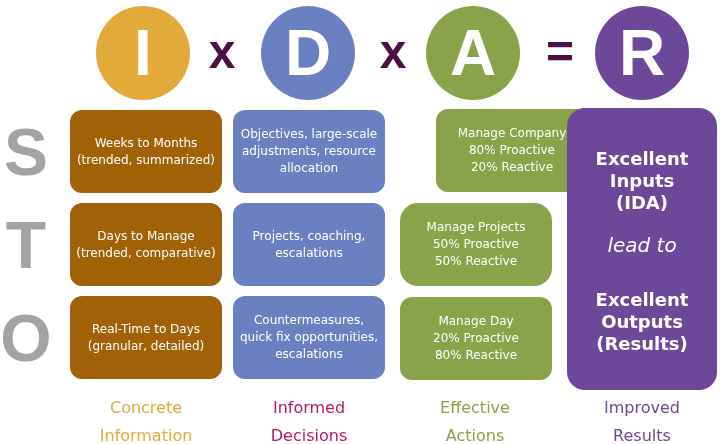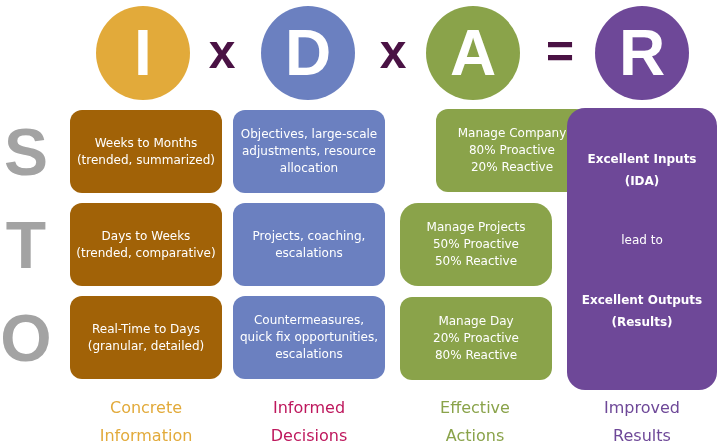--- a/index.html
+++ b/index.html
@@ -6,42 +6,42 @@
   body { width:720px; height:444px; position:relative; overflow:hidden; font-family:"DejaVu Sans", sans-serif; }
   .circle { position:absolute; top:6px; width:94px; height:94px; border-radius:50%; display:flex; align-items:center; justify-content:center; color:#fff; font-family:"Liberation Sans", sans-serif; font-weight:bold; font-size:64px; line-height:1; }
   .op { position:absolute; top:22px; color:#4a1244; font-family:"Liberation Sans", sans-serif; font-weight:bold; font-size:48px; line-height:60px; text-align:center; width:40px; }
   .rowletter { position:absolute; left:0; width:52px; text-align:center; color:#a3a3a3; font-family:"Liberation Sans", sans-serif; font-weight:bold; font-size:66px; line-height:70px; }
   .box { position:absolute; width:152px; height:83px; border-radius:12px; display:flex; align-items:center; justify-content:center; text-align:center; color:#fff; font-size:12px; line-height:17px; white-space:pre-line; }
   .orange { background:#a16207; }
   .blue { background:#6b80c0; }
   .green { background:#8aa34a; }
   .rbox { position:absolute; left:567px; top:108px; width:150px; height:282px; border-radius:18px; background:#6e4898; color:#fff; text-align:center; }
   .rtxt { position:absolute; left:0; right:0; white-space:pre-line; }
-  .bold { font-weight:bold; font-size:12px; line-height:22px; }
-  .lead { font-size:12px; }
+  .bold { font-weight:bold; font-size:18px; line-height:22px; }
+  .lead { font-size:20px;font-style:italic; }
   .foot { position:absolute; top:394px; width:160px; text-align:center; font-size:16px; line-height:28px; white-space:pre-line; }
 </style>
 </head>
 <body>
 
 <div class="circle" style="left:96px;background:#e2aa3a;">I</div>
 <div class="op" style="left:202px;">x</div>
 <div class="circle" style="left:261px;background:#6b80c0;">D</div>
 <div class="op" style="left:373px;">x</div>
 <div class="circle" style="left:426px;background:#8aa34a;">A</div>
 <div class="op" style="left:540px;">=</div>
 <div class="circle" style="left:595px;background:#6e4898;">R</div>
 
 <div class="rowletter" style="top:117px;">S</div>
 <div class="rowletter" style="top:210px;">T</div>
 <div class="rowletter" style="top:303px;">O</div>
 
 <div class="box orange" style="left:70px;top:110px;">Weeks to Months
 (trended, summarized)</div>
-<div class="box orange" style="left:70px;top:203px;">Days to Weeks
+<div class="box orange" style="left:70px;top:203px;">Days to Manage
 (trended, comparative)</div>
 <div class="box orange" style="left:70px;top:296px;">Real-Time to Days
 (granular, detailed)</div>
 
 <div class="box blue" style="left:233px;top:110px;">Objectives, large-scale
 adjustments, resource
 allocation</div>
 <div class="box blue" style="left:233px;top:203px;">Projects, coaching,
 escalations</div>
 <div class="box blue" style="left:233px;top:296px;">Countermeasures,

